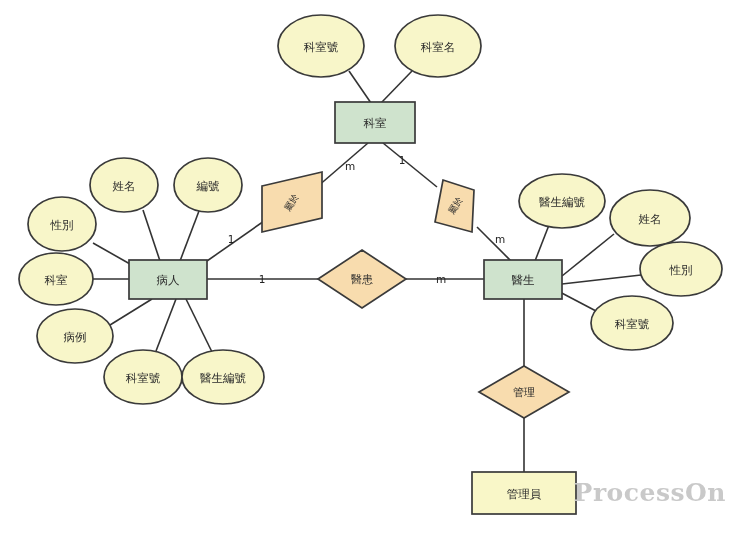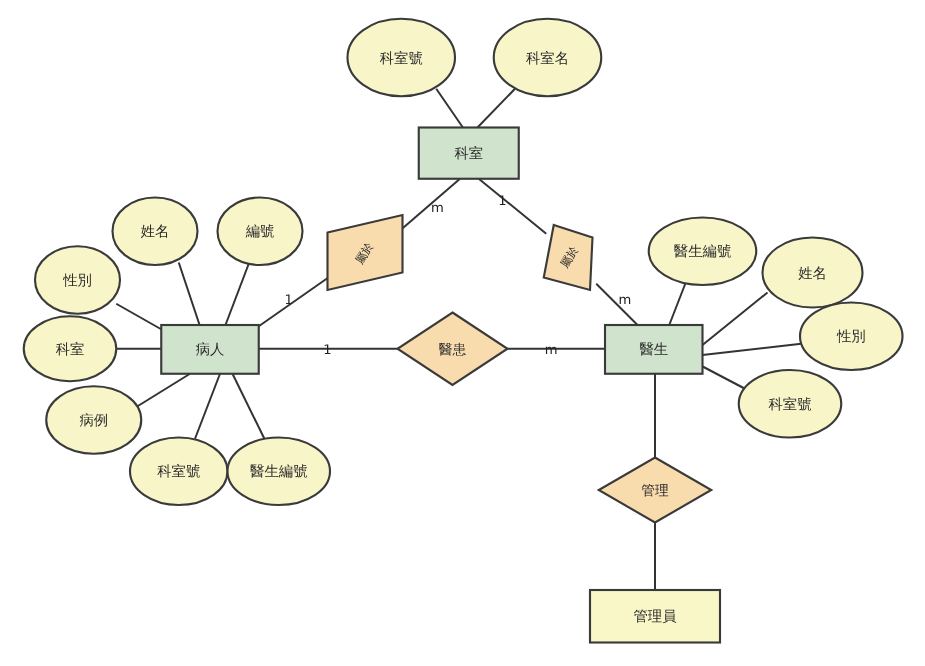--- a/index.html
+++ b/index.html
@@ -234,14 +234,15 @@
       <text class="lbl-card" x="350" y="167">m</text>
       <text class="lbl-card" x="402" y="161">1</text>
       <text class="lbl-card" x="231" y="240">1</text>
       <text class="lbl-card" x="500" y="240">m</text>
       <text class="lbl-card" x="262" y="280">1</text>
       <text class="lbl-card" x="441" y="280">m</text>
     </g>
 
   </svg>
 
+  <div class="watermark">ProcessOn</div>
 
 </div>
 
 </body></html>

